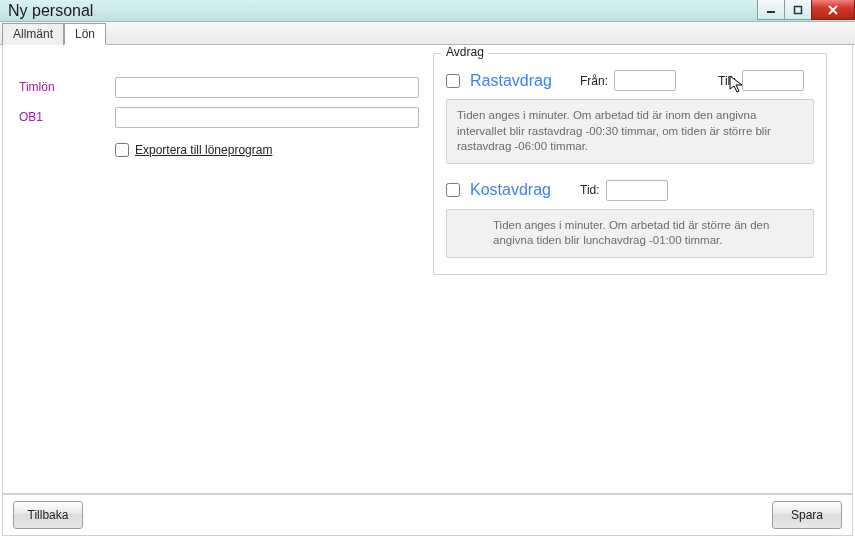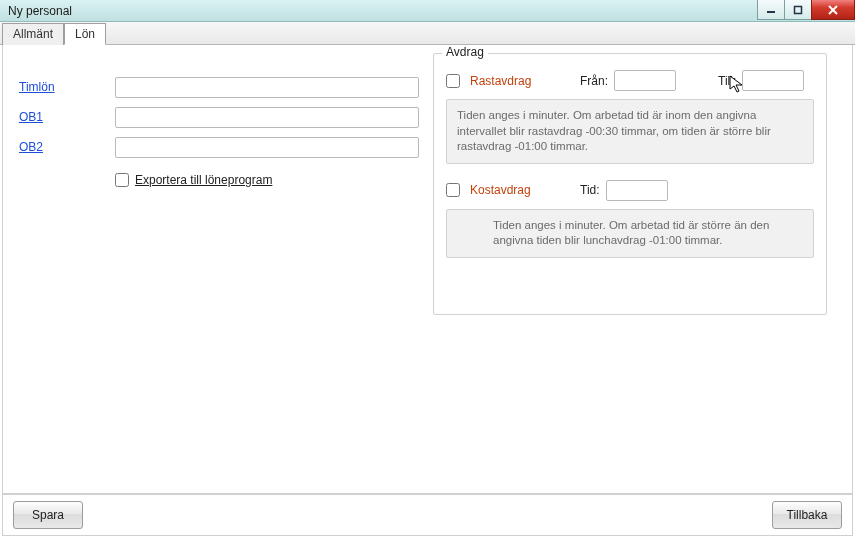--- a/index.html
+++ b/index.html
@@ -18,21 +18,21 @@
   .titlebar {
     height: 22px;
     background: linear-gradient(to bottom, #d9f2f2 0%, #cde9ea 50%, #c1e0e1 100%);
     border-bottom: 1px solid #8fbdbd;
     display: flex;
     align-items: center;
     padding: 0 4px 0 8px;
     position: relative;
   }
   .titlebar-title {
-    font-size: 12px;
+    font-size: 16px;
     color: #1a1a1a;
   }
   .win-controls {
     position: absolute;
     right: 0;
     top: 0;
     display: flex;
     height: 20px;
   }
   .win-btn {
@@ -100,22 +100,21 @@
   }
   .form-row {
     display: flex;
     align-items: center;
     margin-bottom: 6px;
     height: 24px;
   }
   .form-row label {
     width: 96px;
     font-size: 12px;
-    color: #1d4ed8;
-    text-decoration: underline;
+    color: #a21caf;
   }
   .text-input {
     flex: 1;
     height: 21px;
     border: 1px solid #b9b9b9;
     border-radius: 2px;
     padding: 0 4px;
     font-size: 12px;
     background: #fff;
   }
@@ -131,21 +130,21 @@
     height: 14px;
     margin: 0 6px 0 0;
   }
 
   
   .groupbox {
     position: absolute;
     left: 430px;
     top: 8px;
     width: 394px;
-    height: 262px;
+    height: 222px;
     border: 1px solid #d2d2d2;
     border-radius: 2px;
   }
   .groupbox-title {
     position: absolute;
     top: -9px;
     left: 8px;
     background: #fff;
     padding: 0 4px;
     font-size: 12px;
@@ -159,22 +158,22 @@
     align-items: center;
     margin-bottom: 8px;
     gap: 6px;
   }
   .gb-row input[type=checkbox] {
     width: 14px;
     height: 14px;
     margin: 0 4px 0 0;
   }
   .gb-label {
-    font-size: 12px;
-    color: #c2410c;
+    font-size: 16px;
+    color: #3b82f6;
   }
   .gb-field-label {
     font-size: 12px;
     color: #222;
     margin-left: 24px;
   }
   .gb-text {
     width: 62px;
     height: 21px;
     border: 1px solid #b9b9b9;
@@ -258,59 +257,55 @@
 
   <div class="left-col">
     <div class="form-row">
       <label>Timlön</label>
       <input type="text" class="text-input" value="" style="">
     </div>
     <div class="form-row">
       <label>OB1</label>
       <input type="text" class="text-input" value="" style="">
     </div>
-    <div class="form-row">
-      <label>OB2</label>
-      <input type="text" class="text-input" value="" style="">
-    </div>
     <div class="checkbox-row">
       <input type="checkbox" style="">
       <span>Exportera till löneprogram</span>
     </div>
   </div>
 
   <div class="groupbox">
     <div class="groupbox-title">Avdrag</div>
     <div class="gb-inner">
 
       <div class="gb-row">
         <input type="checkbox" style="">
         <span class="gb-label" style="width:80px;">Rastavdrag</span>
         <span class="gb-field-label">Från:</span>
         <input type="text" class="gb-text" value="" style="">
         <span class="gb-field-label" style="margin-left:36px;">Till:</span>
         <input type="text" class="gb-text" value="" style="">
       </div>
 
-      <div class="help-box">Tiden anges i minuter. Om arbetad tid är inom den angivna intervallet blir rastavdrag -00:30 timmar, om tiden är större blir rastavdrag -01:00 timmar.</div>
+      <div class="help-box">Tiden anges i minuter. Om arbetad tid är inom den angivna intervallet blir rastavdrag -00:30 timmar, om tiden är större blir rastavdrag -06:00 timmar.</div>
 
       <div class="gb-row">
         <input type="checkbox" style="">
         <span class="gb-label" style="width:80px;">Kostavdrag</span>
         <span class="gb-field-label">Tid:</span>
         <input type="text" class="gb-text" value="" style="">
       </div>
 
       <div class="help-box" style="margin-bottom:18px;padding-left:46px;">Tiden anges i minuter.  Om arbetad tid är större än den angivna tiden blir lunchavdrag  -01:00 timmar.</div>
 
     </div>
   </div>
 
   <svg class="cursor" style="left:726px; top:30px;" width="18" height="18">
     <path d="M1 1 L1 14 L5 11 L8 17 L10 16 L7 10 L13 10 Z" fill="#fff" stroke="#000" stroke-width="1"></path>
   </svg>
 
 </div>
 
 <div class="footer">
+  <button type="button" class="btn">Tillbaka</button>
   <button type="button" class="btn">Spara</button>
-  <button type="button" class="btn">Tillbaka</button>
 </div>
 
 </body></html>

